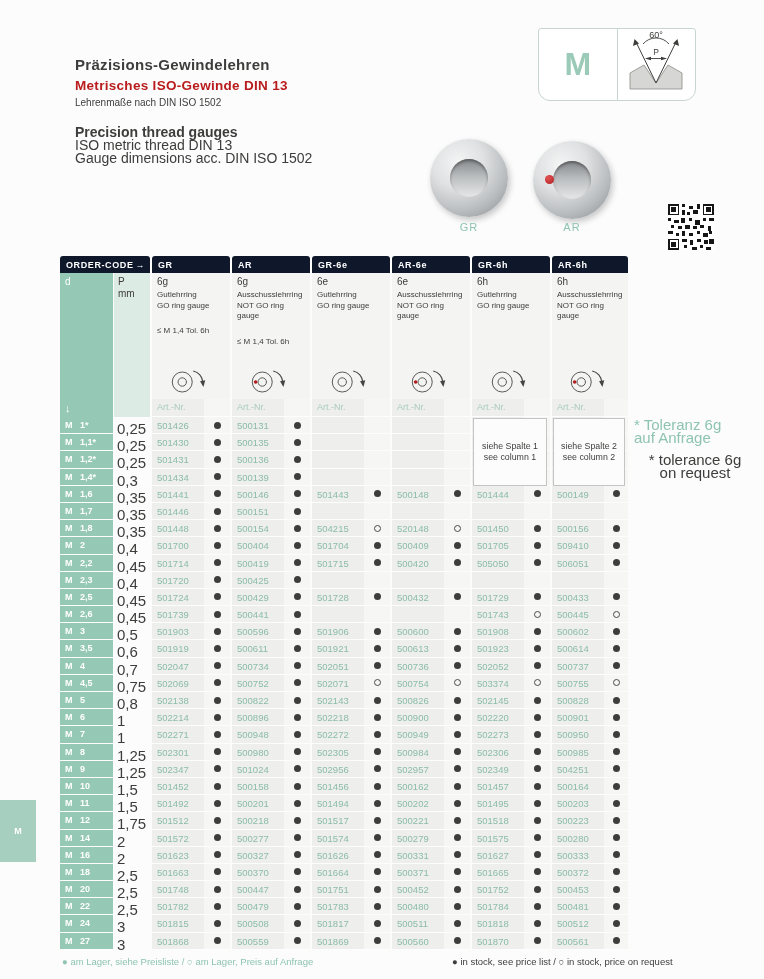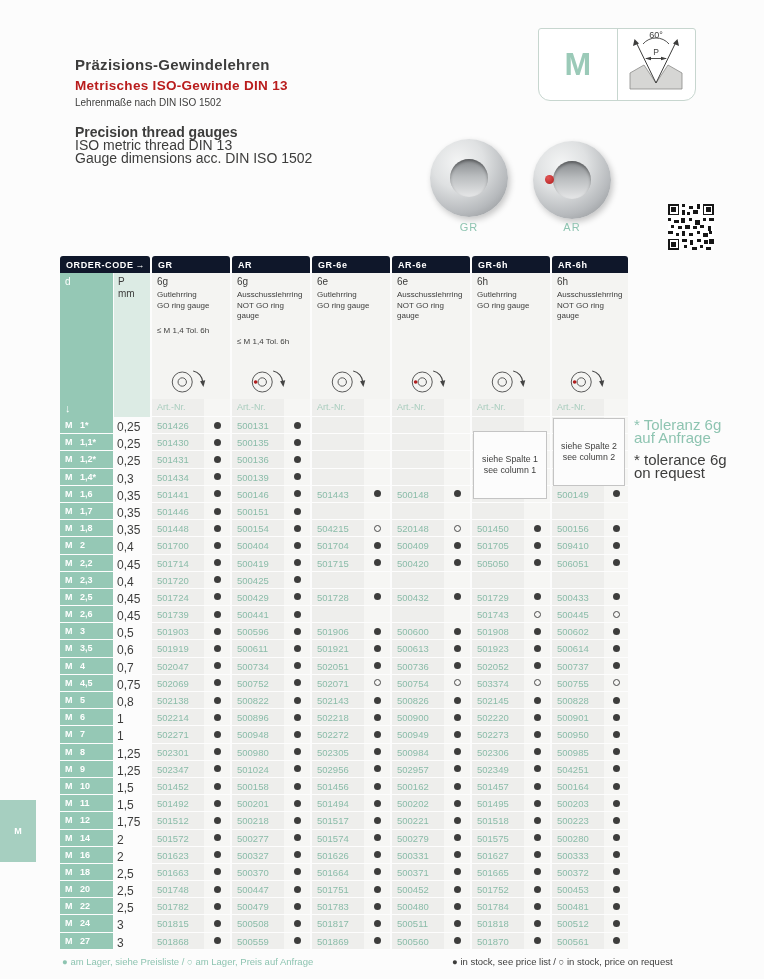--- a/index.html
+++ b/index.html
@@ -63,31 +63,31 @@
     color:#8abca9;font-size:9.5px;padding:3px 0 0 5px;box-sizing:border-box;white-space:nowrap;}
   .dot{width:26px;flex:0 0 26px;background:#f6f6f4;border-bottom:1px solid #fdfdfd;
     display:flex;align-items:center;justify-content:center;}
   .dot.lastd{width:24px;flex:0 0 24px;}
   .artrow .num{color:#a9cdbe;font-size:9px;}
   .rows{position:relative;}
   .trow{display:flex;height:17.2px;}
   .lab{width:53px;flex:0 0 53px;background:#95c8b5;border-bottom:1px solid #fdfdfd;color:#fff;
     font-size:9px;font-weight:bold;display:flex;padding:3px 0 0 5px;box-sizing:border-box;}
   .lab .m{width:15px;}
-  .pv{width:37px;flex:0 0 37px;font-size:12px;padding:3px 0 0 4px;box-sizing:border-box;}
+  .pv{width:37px;flex:0 0 37px;font-size:15px;padding:3px 0 0 4px;box-sizing:border-box;}
   .mk-f{width:7px;height:7px;border-radius:50%;background:#3d3d3c;}
   .mk-o{width:7px;height:7px;border-radius:50%;border:1.2px solid #4a4a4a;box-sizing:border-box;}
   .seebox{position:absolute;width:72px;height:66px;background:#fcfcfc;border:1px solid #c4c4c4;
     display:flex;flex-direction:column;align-items:center;justify-content:center;z-index:2;
     font-size:8.8px;line-height:11.5px;text-align:center;}
   .seebox .l1{color:#3d3d3c;}
   
   .notes{position:absolute;left:634px;top:419px;width:122px;font-size:15px;line-height:12.5px;}
   .notes .nde{color:#8ec4b1;white-space:pre-line;margin-bottom:10px;}
-  .notes .nen{color:#3d3d3c;white-space:pre-line;}
+  .notes .nen{color:#3d3d3c;white-space:pre-line;text-align:center;}
   .legend-de{position:absolute;left:62px;top:956px;font-size:9.5px;color:#8ec4b1;}
   .legend-en{position:absolute;left:452px;top:956px;font-size:9.5px;color:#3d3d3c;}
   svg text{font-family:"Liberation Sans",sans-serif;}
 </style>
 </head>
 <body>
 
 <div class="hdr">
   <div class="t1">Präzisions-Gewindelehren</div>
   <div class="t2">Metrisches ISO-Gewinde DIN 13</div>
@@ -315,21 +315,21 @@
       <div class="num">Art.-Nr.</div>
       <div class="dot"></div>
       <div class="gp"></div>
       <div class="num">Art.-Nr.</div>
       <div class="dot"></div>
       <div class="gp"></div>
       <div class="num">Art.-Nr.</div>
       <div class="dot lastd"></div>
     </div>
   <div class="rows">
-    <div class="seebox" style="left:413px;top:14px;align-items:center;">
+    <div class="seebox" style="left:413px;top:1px;align-items:center;">
       <div class="l1">siehe Spalte 1</div>
       <div class="l1">see column 1</div>
     </div>
     <div class="seebox" style="left:493px;top:1px;width:70px;">
       <div class="l1">siehe Spalte 2</div>
       <div class="l1">see column 2</div>
     </div>
   <div class="trow">
         <div class="lab">
           <span class="m">M</span>

